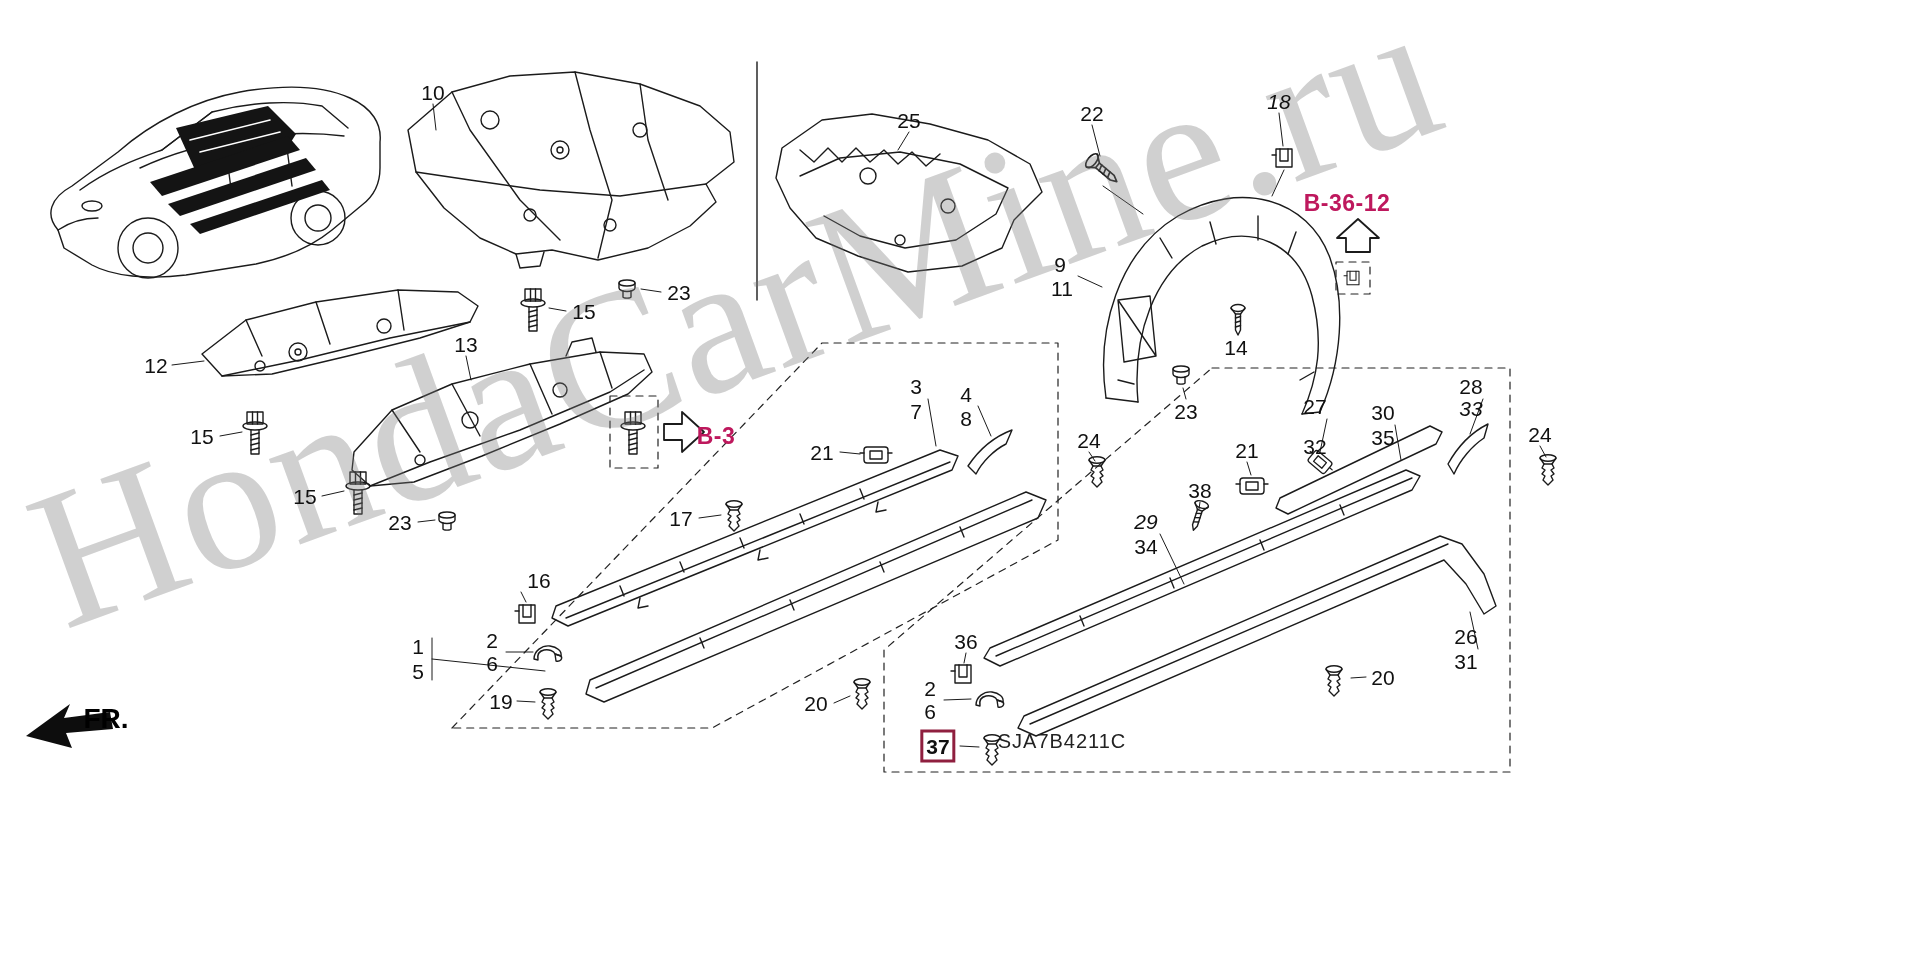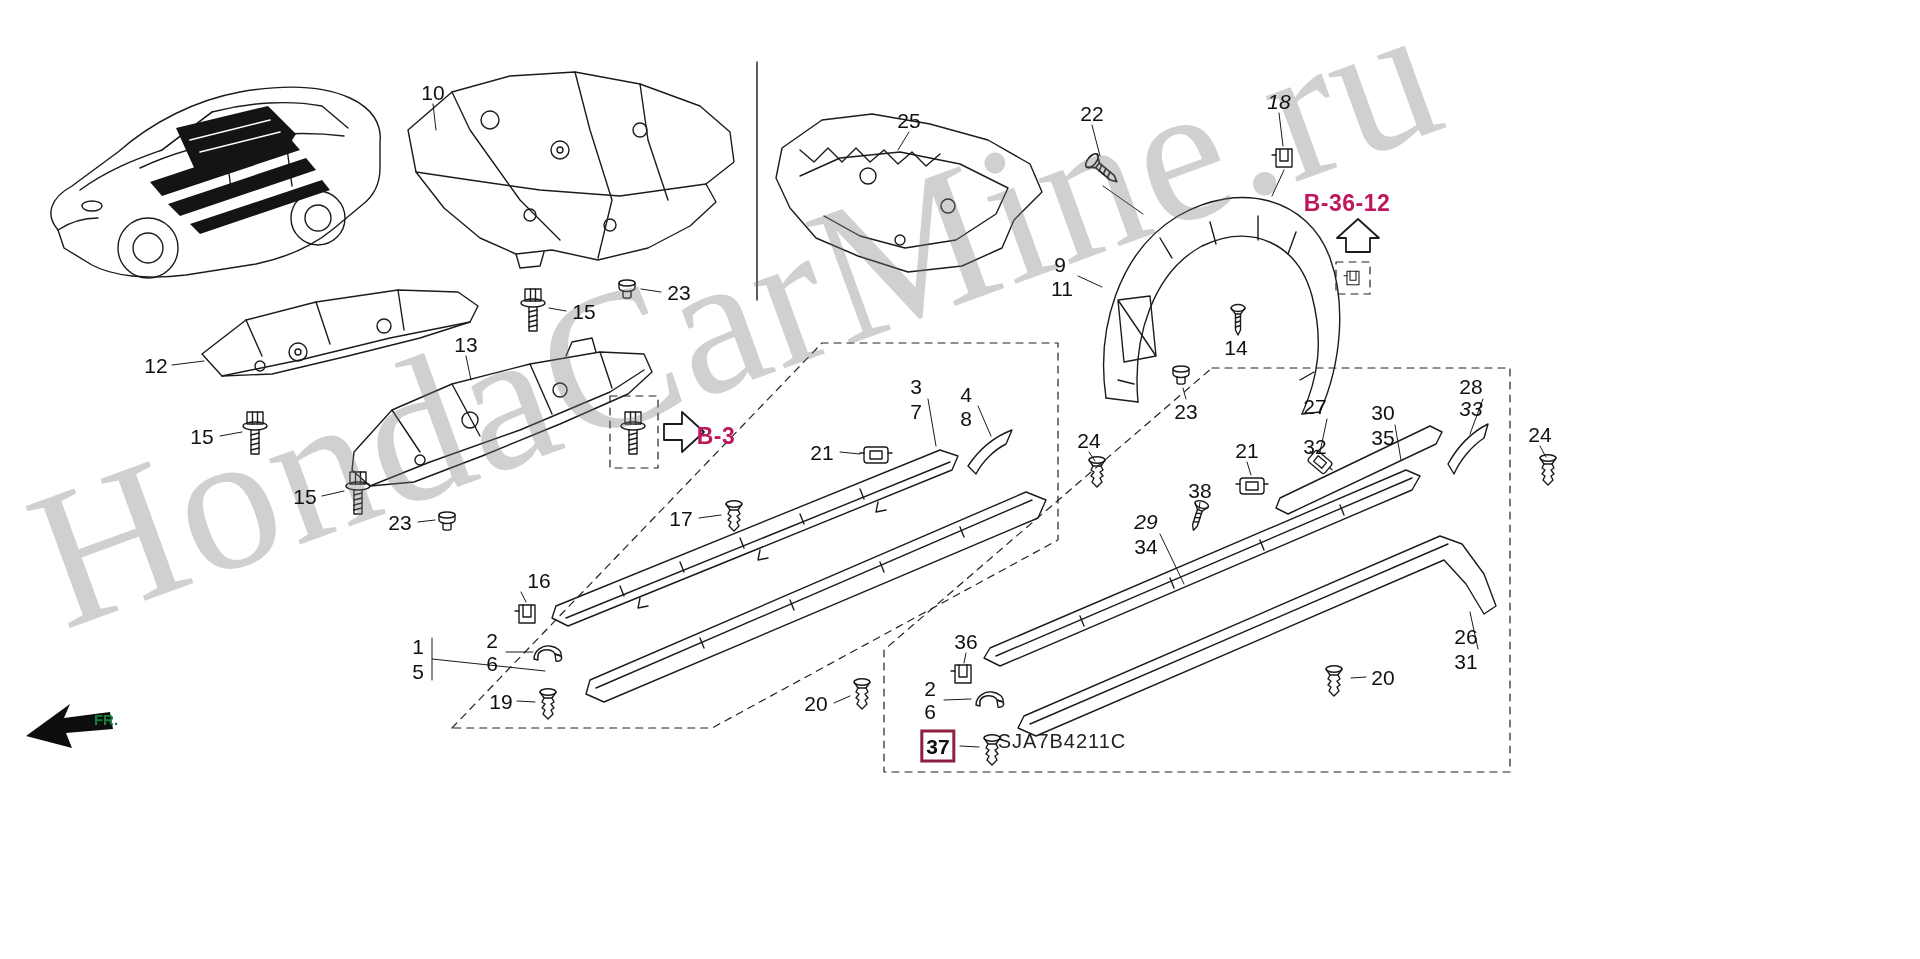--- a/index.html
+++ b/index.html
@@ -13,21 +13,21 @@
              transform:rotate(-20deg);transform-origin:0 50%;}
   #callout-layer{position:absolute;left:0;top:0;width:100%;height:100%;z-index:3;}
   .callout{position:absolute;transform:translate(-50%,-50%);font-size:21px;color:#101010;
            white-space:nowrap;line-height:1;}
   .callout.highlight{border:3px solid var(--hl-color,#8f1f3f);padding:3px 3px;background:rgba(255,255,255,0.55);font-weight:bold;}
   .ref-callout{position:absolute;transform:translate(-50%,-50%);font-size:23px;font-weight:700;
                color:#be185d;white-space:nowrap;line-height:1;letter-spacing:0.5px;}
   .drawing-code{position:absolute;left:1062px;top:741px;transform:translate(-50%,-50%);z-index:3;
                 font-size:20px;color:#222;letter-spacing:1px;}
   .fr-label{position:absolute;left:106px;top:719px;transform:translate(-50%,-50%);z-index:3;
-            font-size:15px;font-weight:700;color:#15803d;}
+            font-size:28px;font-weight:700;color:#000000;}
   .art{stroke:#1b1b1b;stroke-width:1.4;fill:none;stroke-linecap:round;stroke-linejoin:round;}
   .thin{stroke-width:1;}
   .dashed{stroke-dasharray:7 6;stroke-width:1.2;stroke:#222;}
 </style>
 </head>
 <body>
 
 <div class="stage">
 
   <svg width="1920" height="959" viewBox="0 0 1920 959">

